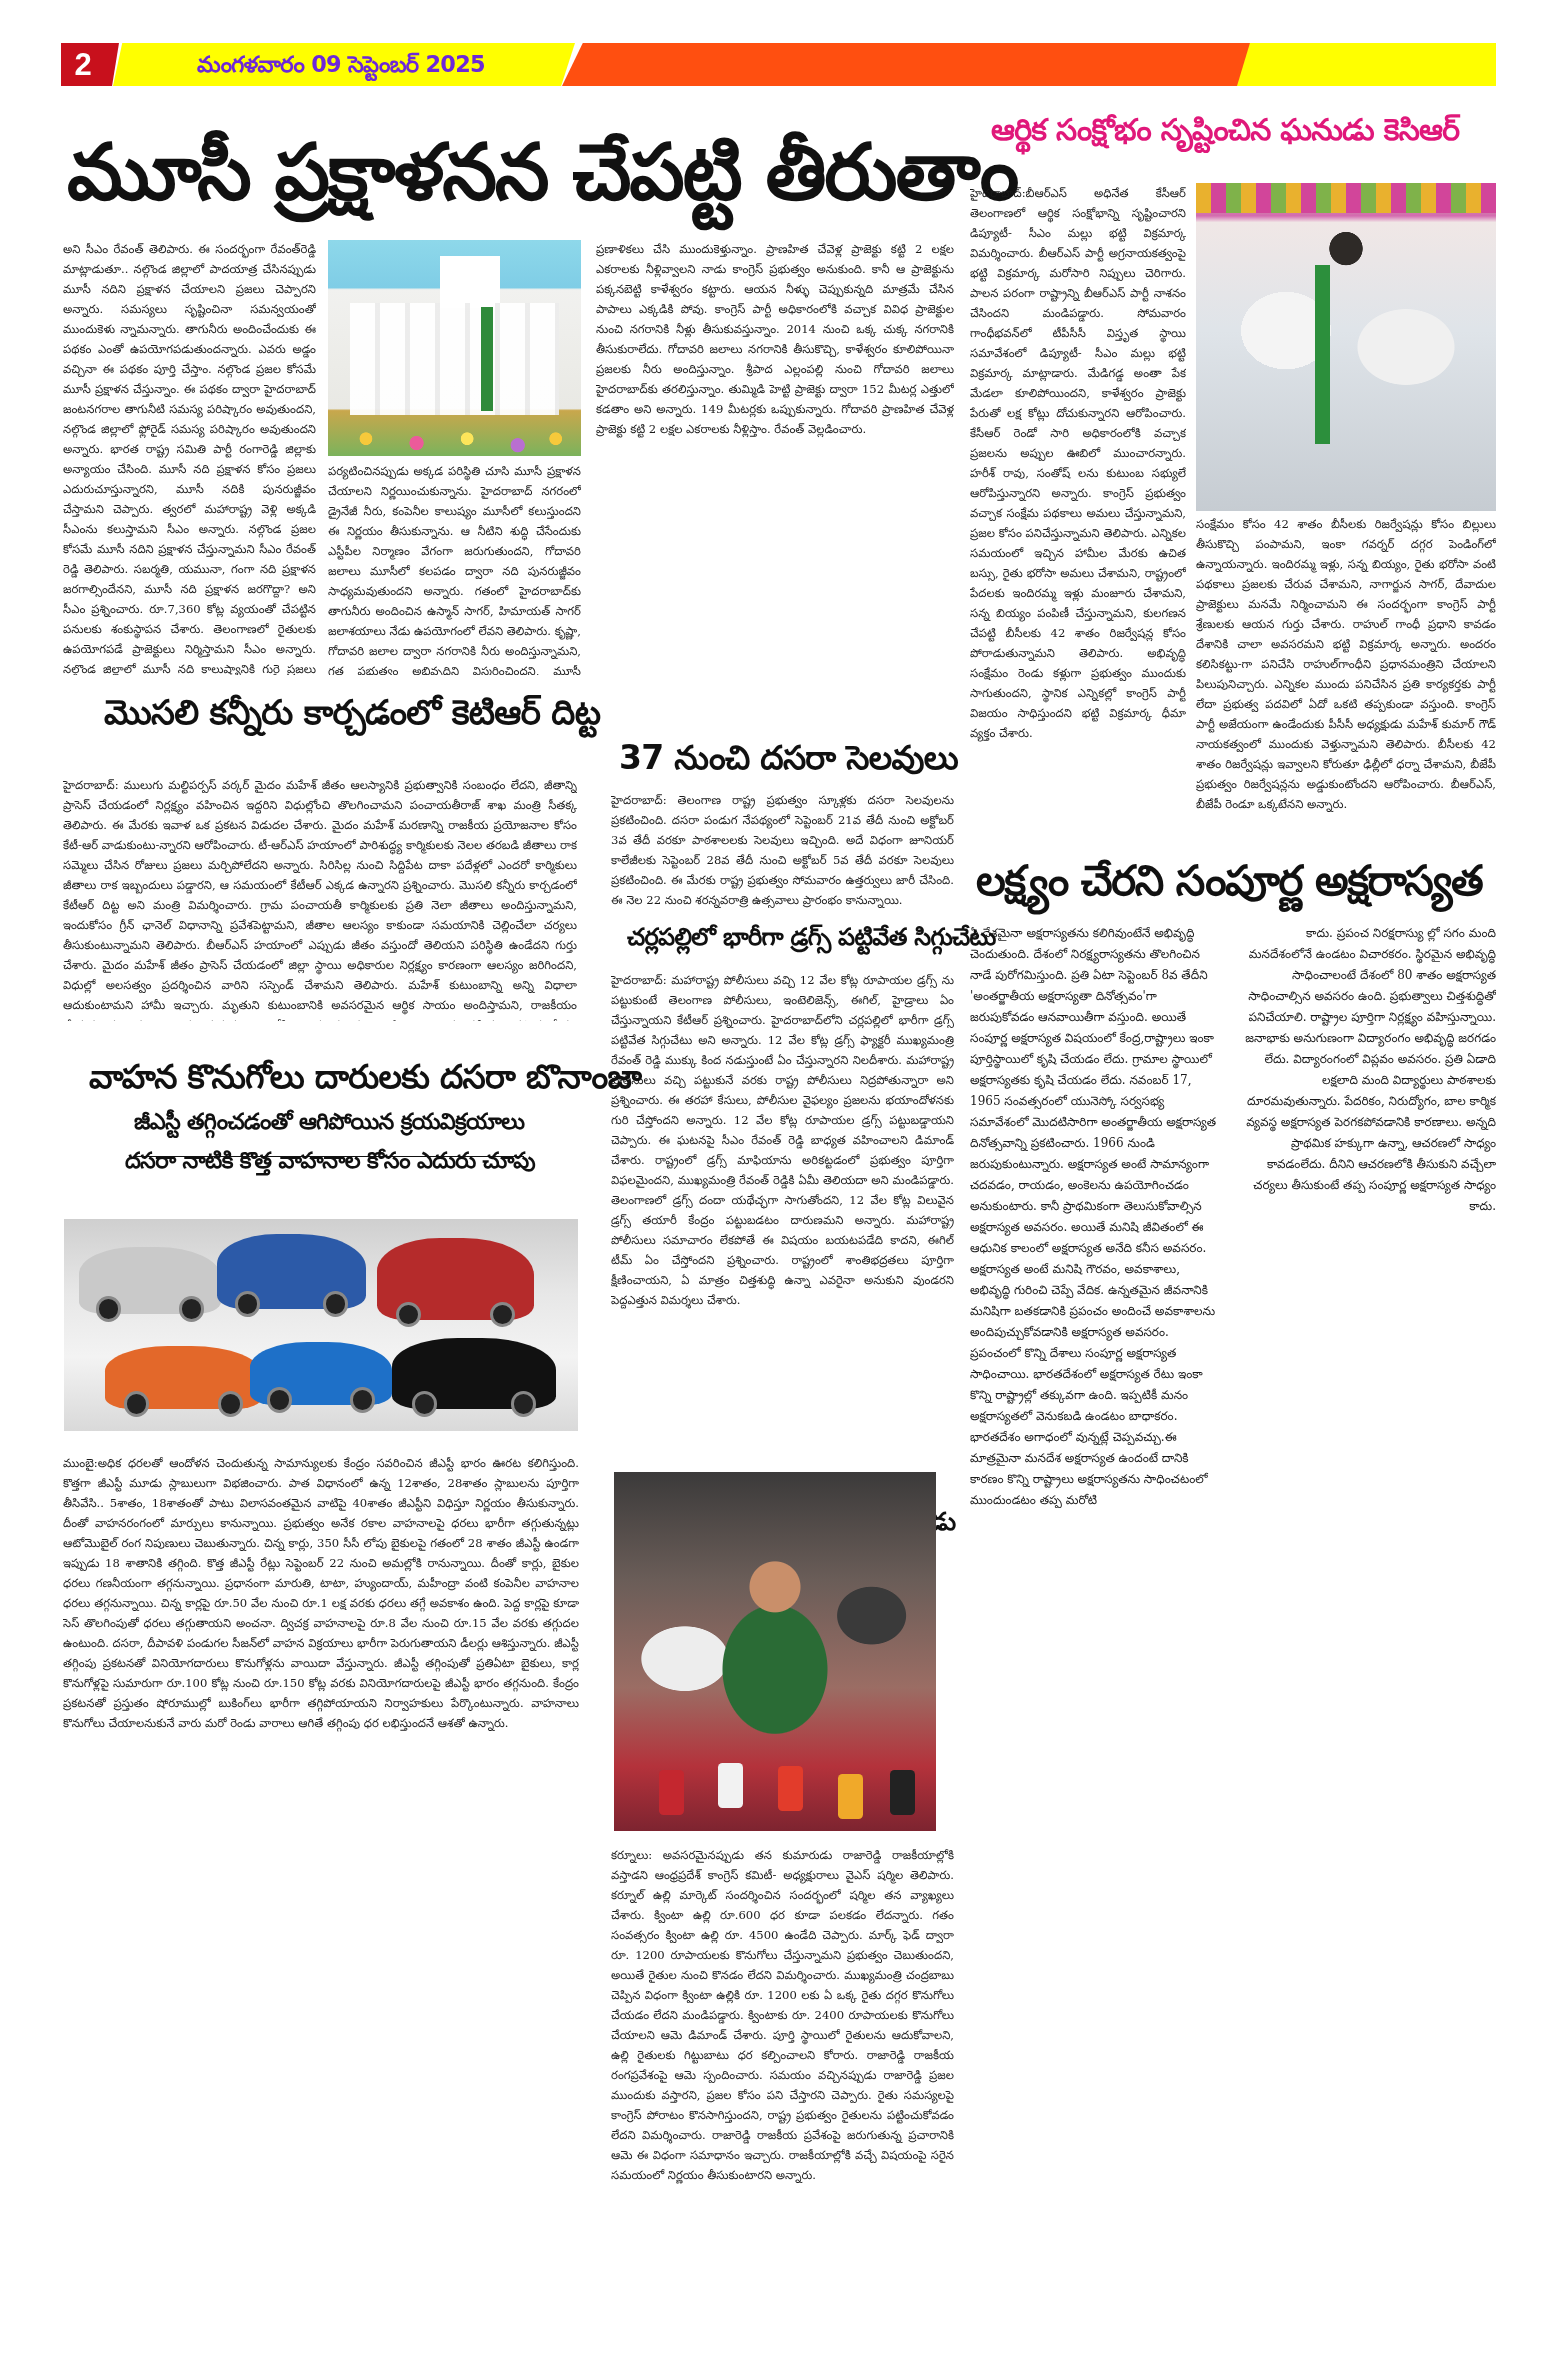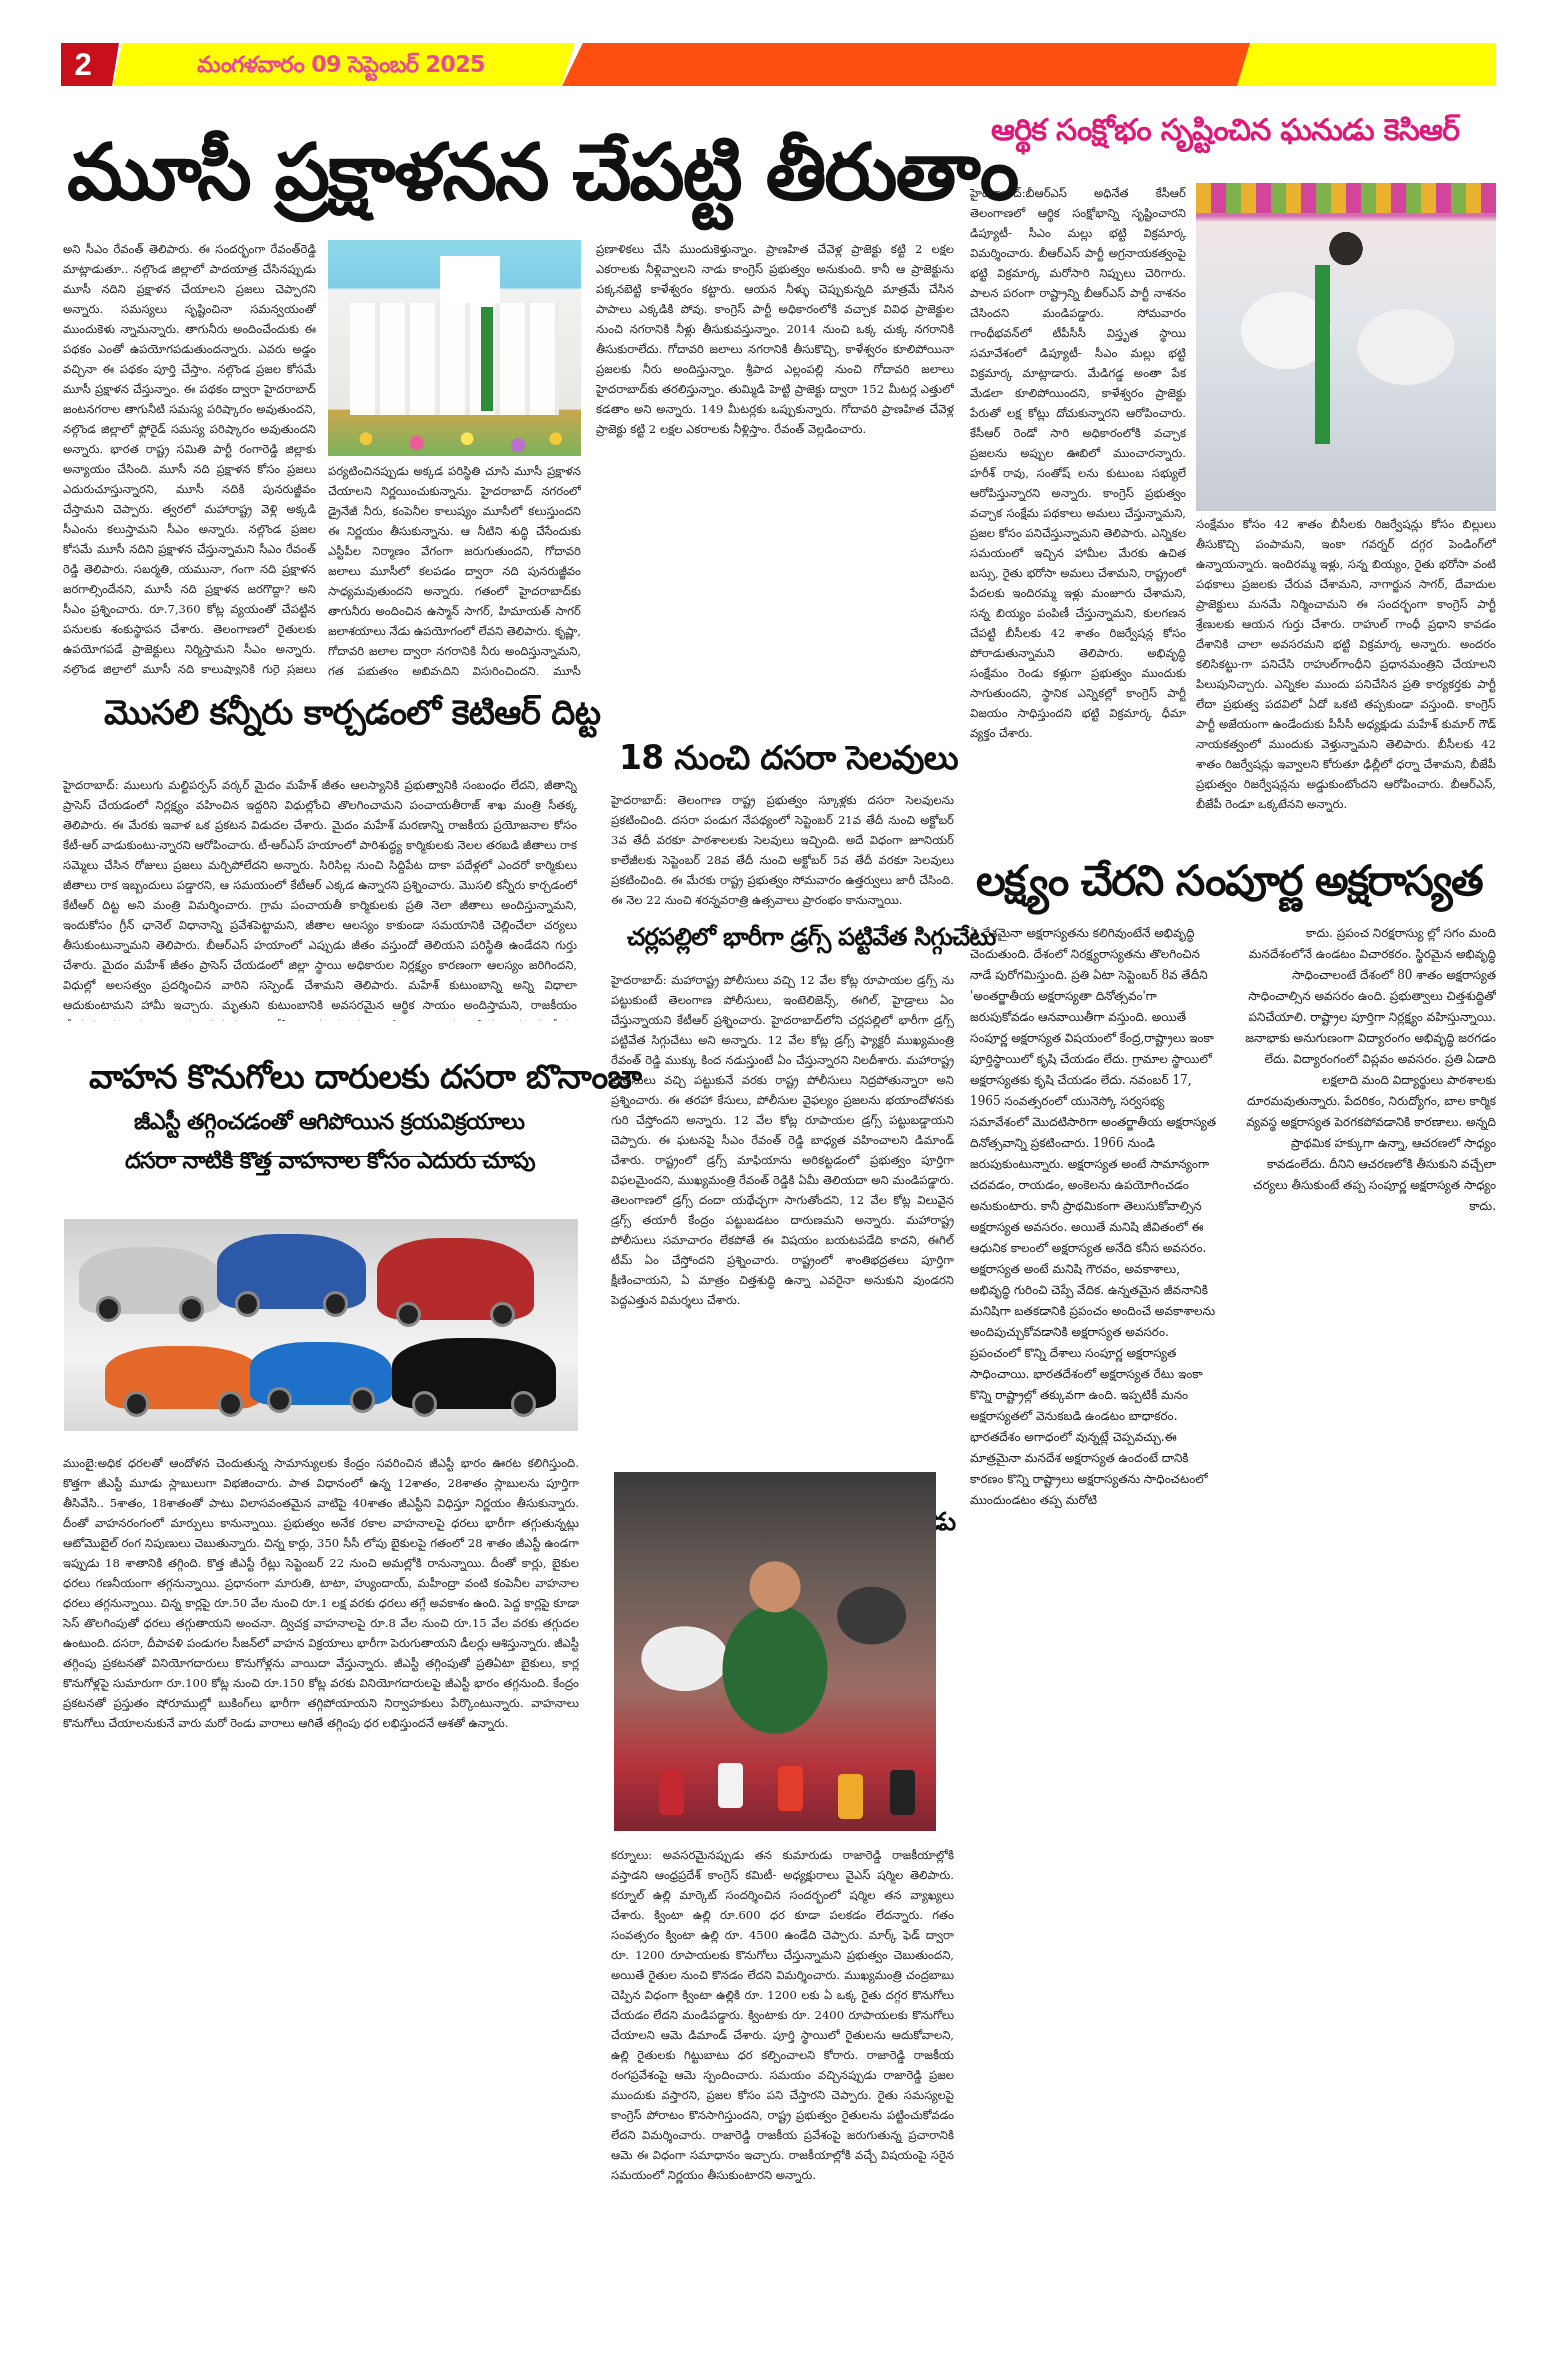--- a/index.html
+++ b/index.html
@@ -6,21 +6,21 @@
   html, body { width: 1561px; height: 2354px; background: #ffffff; overflow: hidden; }
   body { position: relative; font-family: "DejaVu Sans", sans-serif; color: #111; }
 
   
   .masthead { position: absolute; left: 61px; top: 43px; width: 1435px; height: 43px; }
   .mh-page { position: absolute; left: 0; top: 0; width: 58px; height: 43px; background: #c8101c;
              clip-path: polygon(0 0, 100% 0, 88% 100%, 0 100%); color: #fff; font-weight: bold;
              font-family: "Liberation Sans", sans-serif; font-size: 31px; line-height: 43px; padding-left: 13.4px; }
   .mh-yellow1 { position: absolute; left: 52px; top: 0; width: 462px; height: 43px; background: #ffff00;
                 clip-path: polygon(2% 0, 100% 0, 97% 100%, 0 100%); }
-  .mh-date { position: absolute; left: 136px; top: 7.5px; font-size: 22.4px; font-weight: bold; color: #ec4899;
+  .mh-date { position: absolute; left: 136px; top: 7.5px; font-size: 22.4px; font-weight: bold; color: #6d28d9;
              font-family: "DejaVu Sans", sans-serif; white-space: nowrap; letter-spacing: -0.7px; }
   .mh-orange { position: absolute; left: 501px; top: 0; width: 693px; height: 43px; background: #ff4f10;
                clip-path: polygon(3% 0, 100% 0, 97.5% 100%, 0 100%); }
   .mh-yellow2 { position: absolute; left: 1176px; top: 0; width: 259px; height: 43px; background: #ffff00;
                 clip-path: polygon(5% 0, 100% 0, 100% 100%, 0 100%); }
 
   
   .h-main { position: absolute; left: 67px; top: 130px; font-size: 78px; font-weight: bold; white-space: nowrap; letter-spacing: -2.2px; line-height: 1.1; }
   .h-pink { position: absolute; left: 991px; top: 112px; font-size: 30px; font-weight: bold; color: #e0187a; white-space: nowrap; letter-spacing: -0.7px; }
   .h-sec { position: absolute; font-weight: bold; white-space: nowrap; letter-spacing: -0.7px; line-height: 1.15; }
@@ -98,21 +98,21 @@
 </div>
 <div class="col" style="left:1196px; top:514px; width:300px; height:339px;">
   <p>సంక్షేమం కోసం 42 శాతం బీసీలకు రిజర్వేషన్లు కోసం బిల్లులు తీసుకొచ్చి పంపామని, ఇంకా గవర్నర్ దగ్గర పెండింగ్‌లో ఉన్నాయన్నారు. ఇందిరమ్మ ఇళ్లు, సన్న బియ్యం, రైతు భరోసా వంటి పథకాలు ప్రజలకు చేరువ చేశామని, నాగార్జున సాగర్, దేవాదుల ప్రాజెక్టులు మనమే నిర్మించామని ఈ సందర్భంగా కాంగ్రెస్ పార్టీ శ్రేణులకు ఆయన గుర్తు చేశారు. రాహుల్ గాంధీ ప్రధాని కావడం దేశానికి చాలా అవసరమని భట్టి విక్రమార్క అన్నారు. అందరం కలిసికట్టు-గా పనిచేసి రాహుల్‌గాంధీని ప్రధానమంత్రిని చేయాలని పిలుపునిచ్చారు. ఎన్నికల ముందు పనిచేసిన ప్రతి కార్యకర్తకు పార్టీ లేదా ప్రభుత్వ పదవిలో ఏదో ఒకటి తప్పకుండా వస్తుంది. కాంగ్రెస్ పార్టీ అజేయంగా ఉండేందుకు పీసీసీ అధ్యక్షుడు మహేశ్ కుమార్ గౌడ్ నాయకత్వంలో ముందుకు వెళ్తున్నామని తెలిపారు. బీసీలకు 42 శాతం రిజర్వేషన్లు ఇవ్వాలని కోరుతూ ఢిల్లీలో ధర్నా చేశామని, బీజేపీ ప్రభుత్వం రిజర్వేషన్లను అడ్డుకుంటోందని ఆరోపించారు. బీఆర్ఎస్, బీజేపీ రెండూ ఒక్కటేనని అన్నారు.</p>
 </div>
 
 <div class="h-sec" style="left:104px; top:693px; font-size:34px;">మొసలి కన్నీరు కార్చడంలో కెటిఆర్ దిట్ట</div>
 <div class="col" style="left:63px; top:775px; width:514px; height:246px;">
   <p>హైదరాబాద్: ములుగు మల్టిపర్పస్ వర్కర్ మైదం మహేశ్ జీతం ఆలస్యానికి ప్రభుత్వానికి సంబంధం లేదని, జీతాన్ని ప్రాసెస్ చేయడంలో నిర్లక్ష్యం వహించిన ఇద్దరిని విధుల్లోంచి తొలగించామని పంచాయతీరాజ్ శాఖ మంత్రి సీతక్క తెలిపారు. ఈ మేరకు ఇవాళ ఒక ప్రకటన విడుదల చేశారు. మైదం మహేశ్ మరణాన్ని రాజకీయ ప్రయోజనాల కోసం కేటీ-ఆర్ వాడుకుంటు-న్నారని ఆరోపించారు. టీ-ఆర్ఎస్ హయాంలో పారిశుద్ధ్య కార్మికులకు నెలల తరబడి జీతాలు రాక సమ్మెలు చేసిన రోజులు ప్రజలు మర్చిపోలేదని అన్నారు. సిరిసిల్ల నుంచి సిద్దిపేట దాకా పదేళ్లలో ఎందరో కార్మికులు జీతాలు రాక ఇబ్బందులు పడ్డారని, ఆ సమయంలో కేటీఆర్ ఎక్కడ ఉన్నారని ప్రశ్నించారు. మొసలి కన్నీరు కార్చడంలో కేటీఆర్ దిట్ట అని మంత్రి విమర్శించారు. గ్రామ పంచాయతీ కార్మికులకు ప్రతి నెలా జీతాలు అందిస్తున్నామని, ఇందుకోసం గ్రీన్ ఛానెల్ విధానాన్ని ప్రవేశపెట్టామని, జీతాల ఆలస్యం కాకుండా సమయానికి చెల్లించేలా చర్యలు తీసుకుంటున్నామని తెలిపారు. బీఆర్ఎస్ హయాంలో ఎప్పుడు జీతం వస్తుందో తెలియని పరిస్థితి ఉండేదని గుర్తు చేశారు. మైదం మహేశ్ జీతం ప్రాసెస్ చేయడంలో జిల్లా స్థాయి అధికారుల నిర్లక్ష్యం కారణంగా ఆలస్యం జరిగిందని, విధుల్లో అలసత్వం ప్రదర్శించిన వారిని సస్పెండ్ చేశామని తెలిపారు. మహేశ్ కుటుంబాన్ని అన్ని విధాలా ఆదుకుంటామని హామీ ఇచ్చారు. మృతుని కుటుంబానికి అవసరమైన ఆర్థిక సాయం అందిస్తామని, రాజకీయం చేయడం సరికాదని అన్నారు. ప్రభుత్వ శాఖలోకి కార్మికులను మార్చి జీతాల చెల్లింపు ప్రక్రియ కొనసాగుతోందని తెలిపారు.</p>
 </div>
 
-<div class="h-sec" style="left:619px; top:739px; font-size:33px;">18 నుంచి దసరా సెలవులు</div>
+<div class="h-sec" style="left:619px; top:739px; font-size:33px;">37 నుంచి దసరా సెలవులు</div>
 <div class="col" style="left:611px; top:790px; width:343px; height:127px;">
   <p>హైదరాబాద్: తెలంగాణ రాష్ట్ర ప్రభుత్వం స్కూళ్లకు దసరా సెలవులను ప్రకటించింది. దసరా పండుగ నేపథ్యంలో సెప్టెంబర్ 21వ తేదీ నుంచి అక్టోబర్ 3వ తేదీ వరకూ పాఠశాలలకు సెలవులు ఇచ్చింది. అదే విధంగా జూనియర్ కాలేజీలకు సెప్టెంబర్ 28వ తేదీ నుంచి అక్టోబర్ 5వ తేదీ వరకూ సెలవులు ప్రకటించింది. ఈ మేరకు రాష్ట్ర ప్రభుత్వం సోమవారం ఉత్తర్వులు జారీ చేసింది. ఈ నెల 22 నుంచి శరన్నవరాత్రి ఉత్సవాలు ప్రారంభం కానున్నాయి.</p>
 </div>
 
 <div class="h-sec" style="left:611px; top:924px; font-size:24px;margin-left:16px;">చర్లపల్లిలో భారీగా డ్రగ్స్ పట్టివేత సిగ్గుచేటు</div>
 <div class="col" style="left:611px; top:970px; width:343px; height:455px;">
   <p>హైదరాబాద్: మహారాష్ట్ర పోలీసులు వచ్చి 12 వేల కోట్ల రూపాయల డ్రగ్స్ ను పట్టుకుంటే తెలంగాణ పోలీసులు, ఇంటెలిజెన్స్, ఈగిల్, హైడ్రాలు ఏం చేస్తున్నాయని కేటీఆర్ ప్రశ్నించారు. హైదరాబాద్‌లోని చర్లపల్లిలో భారీగా డ్రగ్స్ పట్టివేత సిగ్గుచేటు అని అన్నారు. 12 వేల కోట్ల డ్రగ్స్ ఫ్యాక్టరీ ముఖ్యమంత్రి రేవంత్ రెడ్డి ముక్కు కింద నడుస్తుంటే ఏం చేస్తున్నారని నిలదీశారు. మహారాష్ట్ర పోలీసులు వచ్చి పట్టుకునే వరకు రాష్ట్ర పోలీసులు నిద్రపోతున్నారా అని ప్రశ్నించారు. ఈ తరహా కేసులు, పోలీసుల వైఫల్యం ప్రజలను భయాందోళనకు గురి చేస్తోందని అన్నారు. 12 వేల కోట్ల రూపాయల డ్రగ్స్ పట్టుబడ్డాయని చెప్పారు. ఈ ఘటనపై సీఎం రేవంత్ రెడ్డి బాధ్యత వహించాలని డిమాండ్ చేశారు. రాష్ట్రంలో డ్రగ్స్ మాఫియాను అరికట్టడంలో ప్రభుత్వం పూర్తిగా విఫలమైందని, ముఖ్యమంత్రి రేవంత్ రెడ్డికి ఏమీ తెలియదా అని మండిపడ్డారు. తెలంగాణలో డ్రగ్స్ దందా యథేచ్ఛగా సాగుతోందని, 12 వేల కోట్ల విలువైన డ్రగ్స్ తయారీ కేంద్రం పట్టుబడటం దారుణమని అన్నారు. మహారాష్ట్ర పోలీసులు సమాచారం లేకపోతే ఈ విషయం బయటపడేది కాదని, ఈగిల్ టీమ్ ఏం చేస్తోందని ప్రశ్నించారు. రాష్ట్రంలో శాంతిభద్రతలు పూర్తిగా క్షీణించాయని, ఏ మాత్రం చిత్తశుద్ధి ఉన్నా ఎవరైనా అనుకుని వుండరని పెద్దఎత్తున విమర్శలు చేశారు.</p>
 </div>
 
 <div class="h-sec" style="left:634px; top:1508px; font-size:25px;">మావాడు రాజకీయాల్లో వస్తున్నాడు</div>

